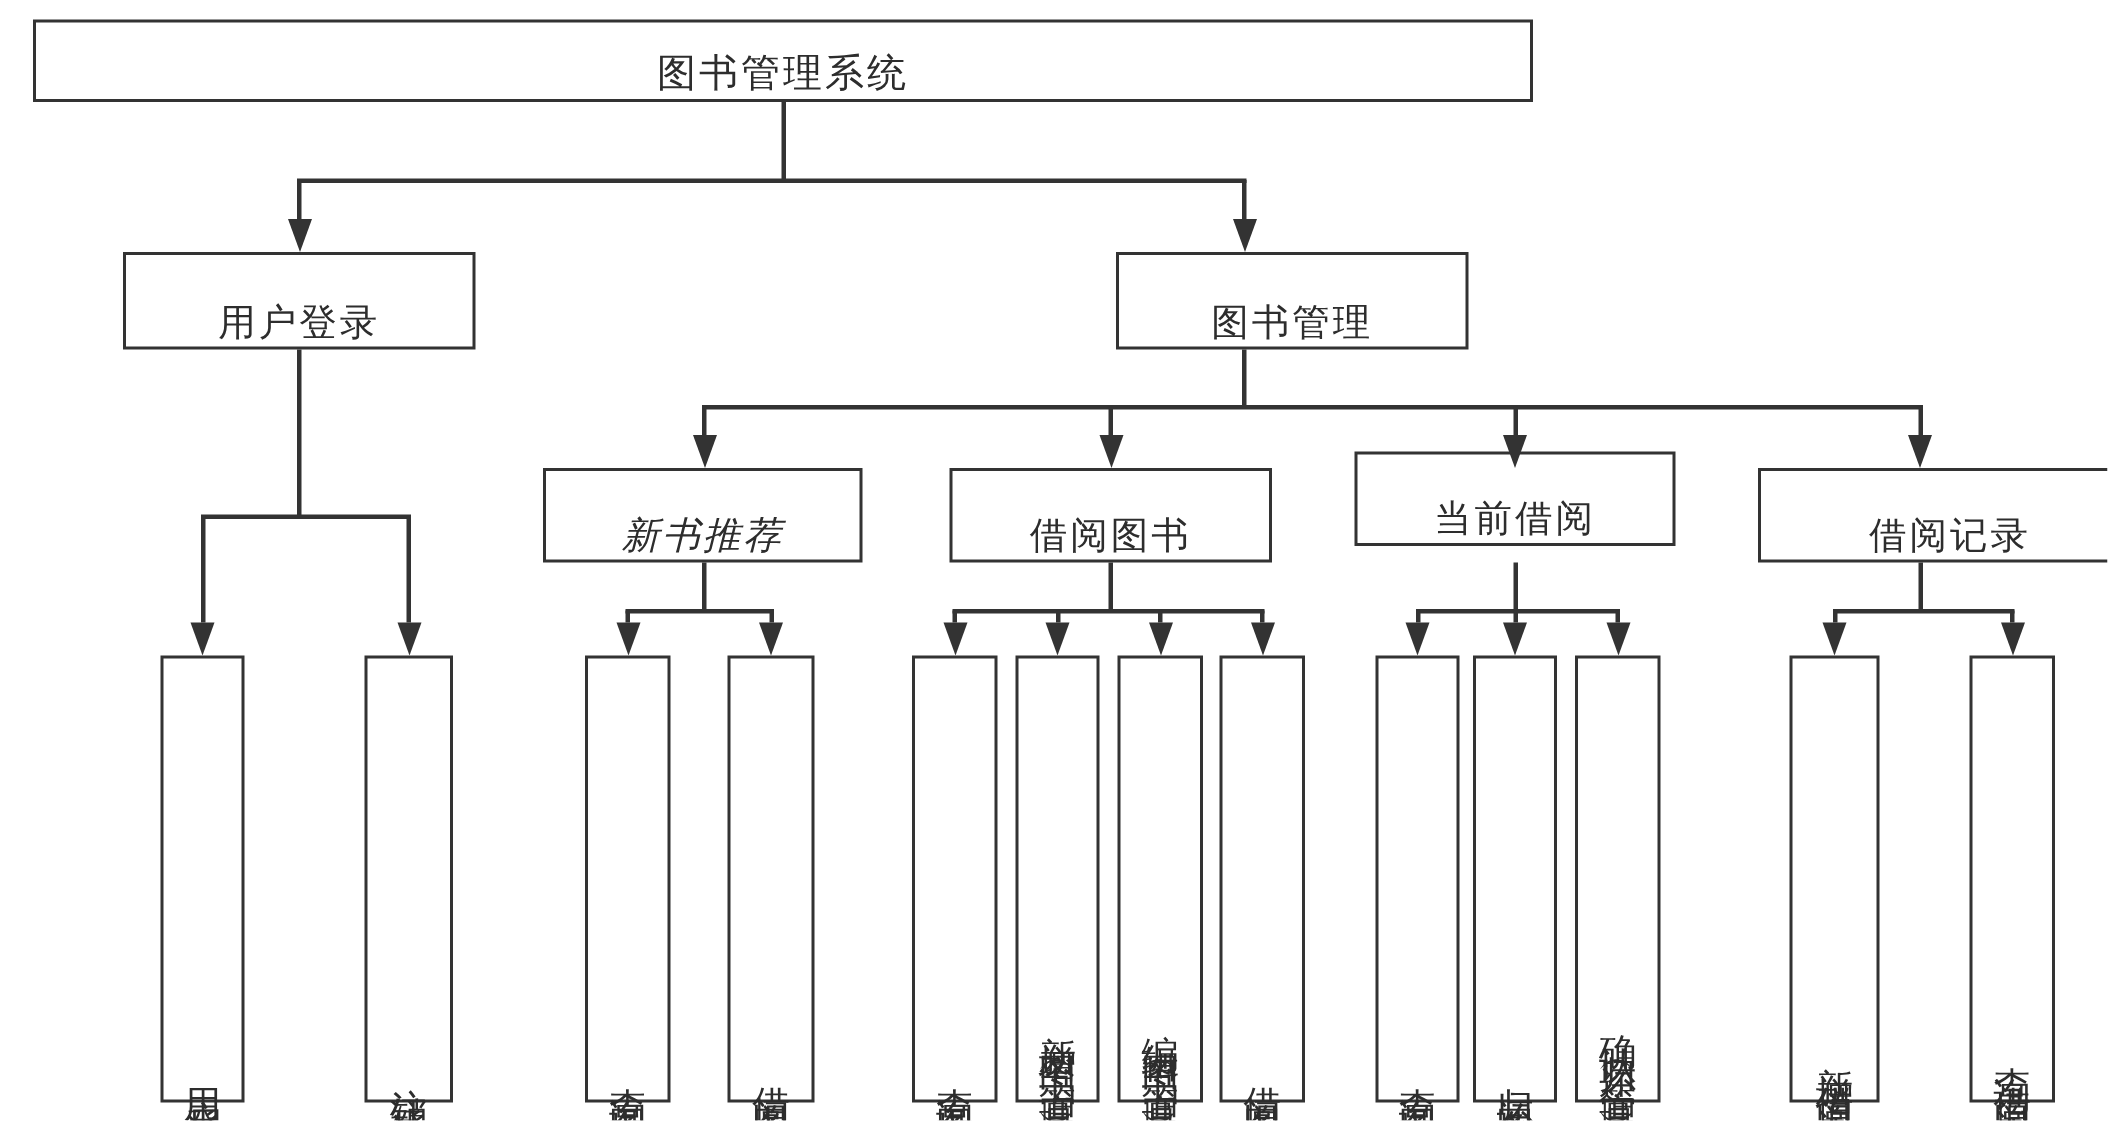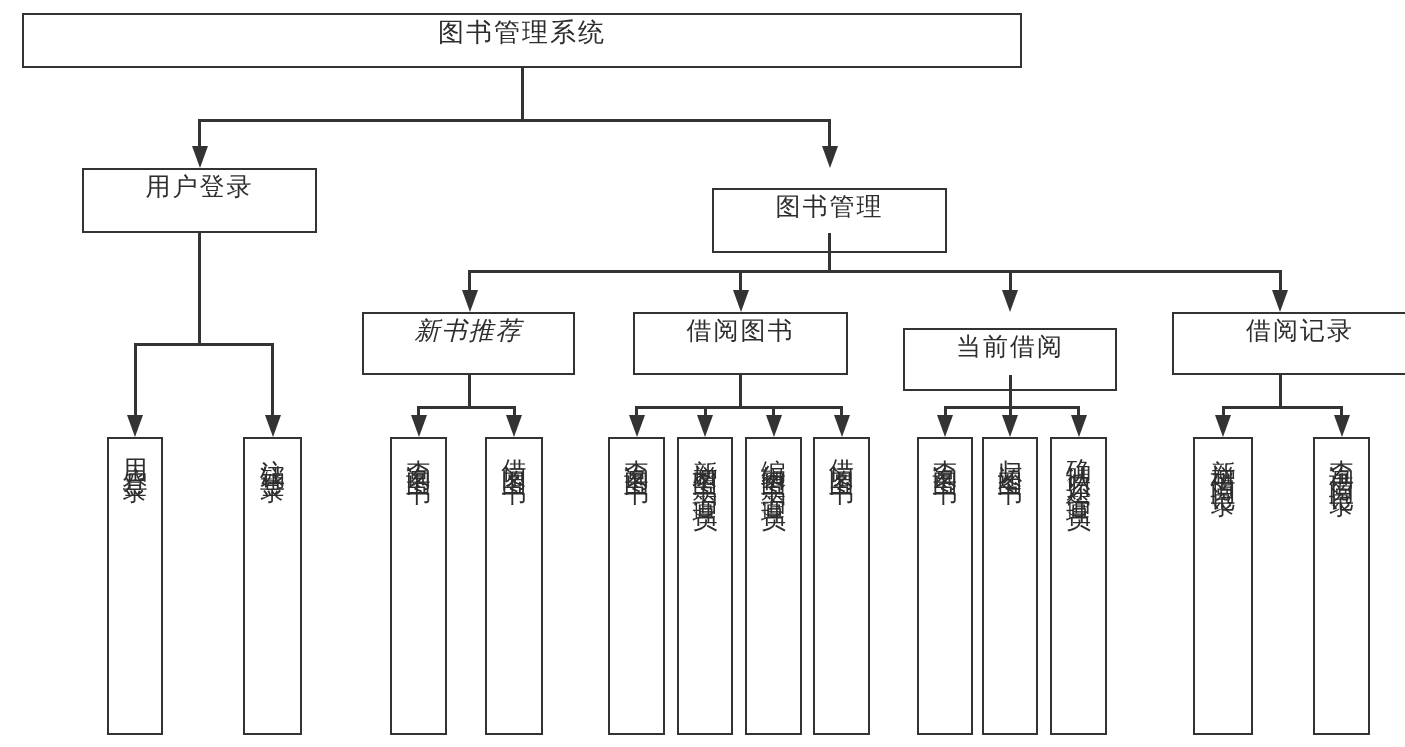--- a/index.html
+++ b/index.html
@@ -16,21 +16,21 @@
     background: var(--bg);
     font-family: "DejaVu Sans", "Liberation Sans", sans-serif;
     overflow: hidden;
   }
   .node {
     position: absolute;
     box-sizing: border-box;
     border: 2.5px solid var(--line);
     background: var(--bg);
     display: flex;
-    align-items: flex-start;
+    align-items: flex-end;
     justify-content: center;
     color: var(--text);
   }
   .node.horizontal .node-label {
     font-size: 25px;
     letter-spacing: 2px;
     white-space: nowrap;
   }
   .node.root .node-label { font-size: 26px; }
   .node.vertical .node-label {
@@ -66,36 +66,36 @@
 </head>
 <body>
 
 <div id="diagram-stage">
 <div class="node horizontal root" style="left: 22px; top: 13px; width: 1000px; height: 55px;">
       <span class="node-label">图书管理系统</span>
     </div>
     <div class="node horizontal" style="left: 82px; top: 168px; width: 235px; height: 65px;">
       <span class="node-label">用户登录</span>
     </div>
-    <div class="node horizontal" style="left: 712px; top: 168px; width: 235px; height: 65px; margin-top: 20px;">
+    <div class="node horizontal" style="left: 744px; top: 168px; width: 235px; height: 65px;">
       <span class="node-label">图书管理</span>
     </div>
     <div class="node vertical" style="left: 107px; top: 437px; width: 56px; height: 298px;">
       <span class="node-label">用户登录</span>
     </div>
     <div class="node vertical" style="left: 243px; top: 437px; width: 59px; height: 298px;">
       <span class="node-label">注销登录</span>
     </div>
     <div class="node horizontal" style="left: 362px; top: 312px; width: 213px; height: 63px; font-style: italic;">
       <span class="node-label">新书推荐</span>
     </div>
     <div class="node horizontal" style="left: 633px; top: 312px; width: 215px; height: 63px;">
       <span class="node-label">借阅图书</span>
     </div>
-    <div class="node horizontal" style="left: 903px; top: 328px; width: 214px; height: 63px;">
+    <div class="node horizontal" style="left: 903px; top: 301px; width: 214px; height: 63px;">
       <span class="node-label">当前借阅</span>
     </div>
     <div class="node horizontal" style="left: 1172px; top: 312px; width: 256px; height: 63px;">
       <span class="node-label">借阅记录</span>
     </div>
     <div class="node vertical" style="left: 390px; top: 437px; width: 57px; height: 298px;">
       <span class="node-label">查询图书</span>
     </div>
     <div class="node vertical" style="left: 485px; top: 437px; width: 58px; height: 298px;">
       <span class="node-label">借阅图书</span>

